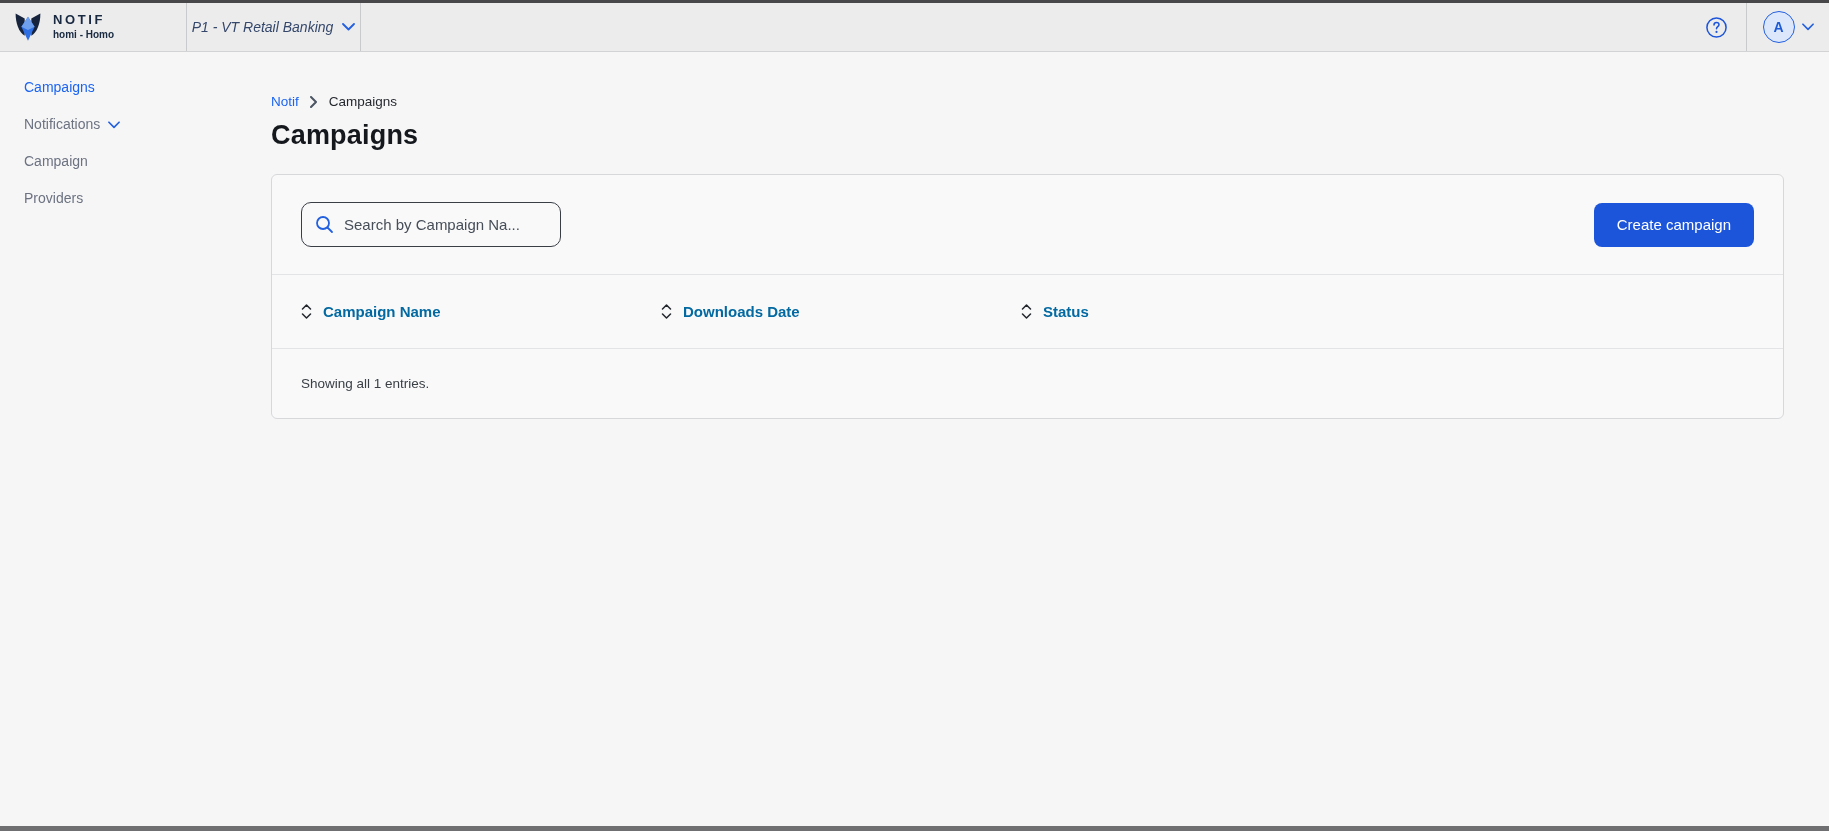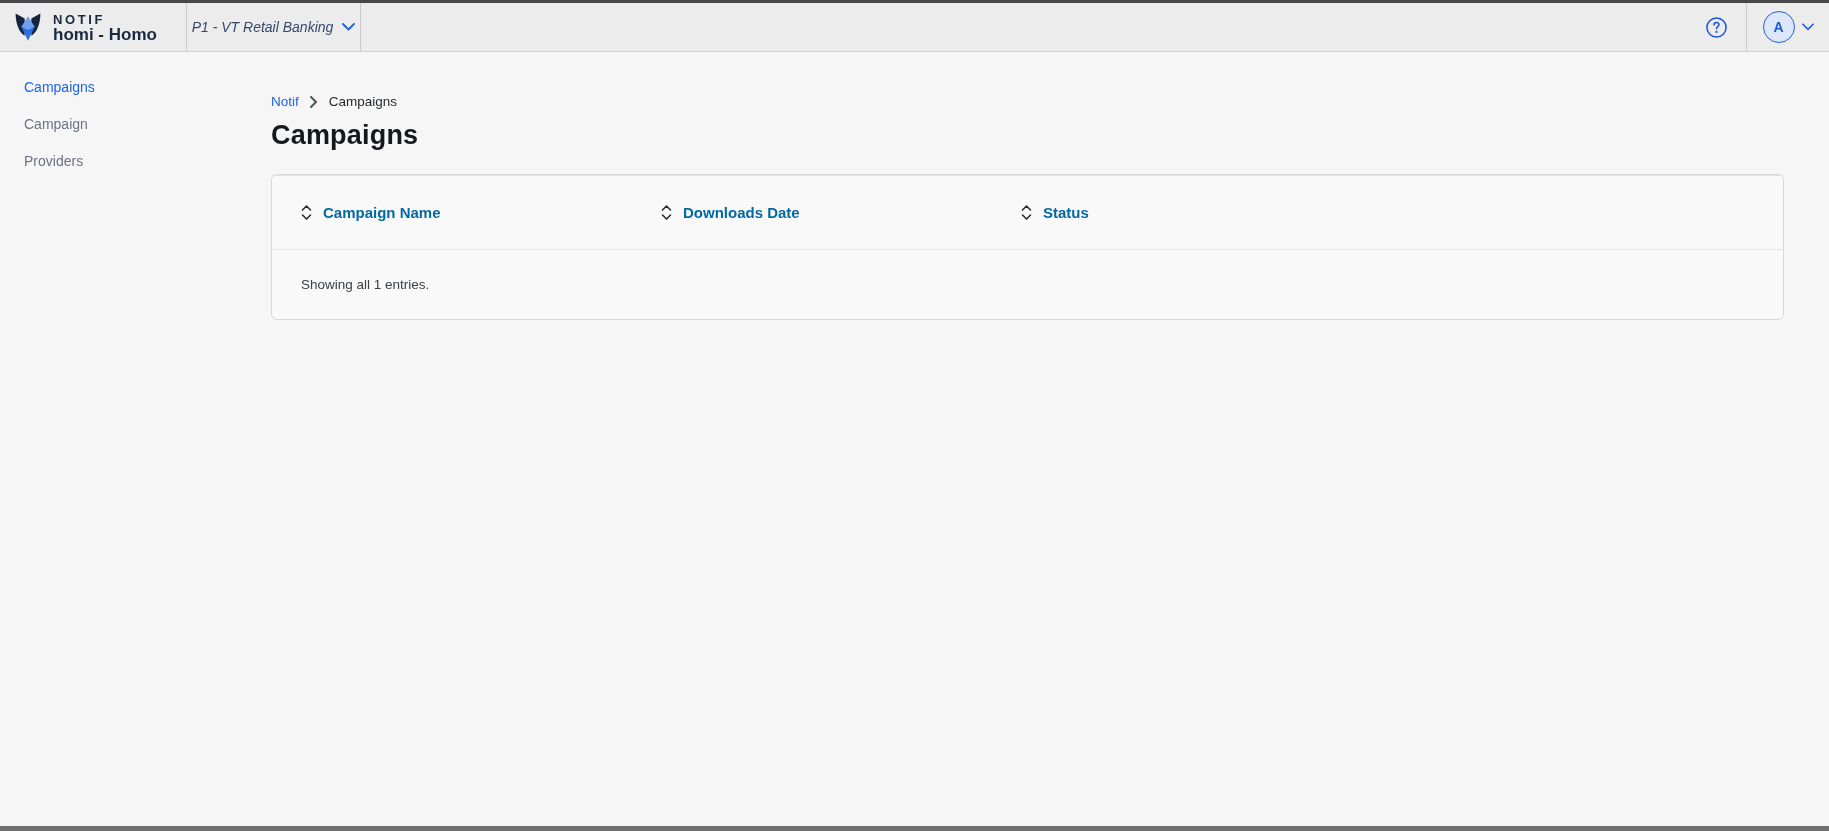--- a/index.html
+++ b/index.html
@@ -18,21 +18,21 @@
     position:absolute; top:3px; left:0; width:100%; height:49px;
     background:#ececed; border-bottom:1px solid #d2d3d5;
     display:flex; align-items:stretch;
   }
   .brand-section {
     width:187px; display:flex; align-items:center; gap:10px;
     padding-left:13px; border-right:1px solid #c9cacc;
   }
   .brand-text { display:flex; flex-direction:column; line-height:15px; }
   .brand-name { font-size:13px; font-weight:bold; letter-spacing:2.6px; color:#182940; }
-  .brand-sub  { font-size:17px; font-weight:bold; color:#182940; }
+  .brand-sub  { font-size:10px; font-weight:bold; color:#182940; }
   .project-section {
     width:174px; border-right:1px solid #c9cacc;
     display:flex; align-items:center; justify-content:center; gap:9px;
     cursor:pointer;
     font-style:italic;
   }
   .project-label { font-size:14px; color:#35486b; }
   .topbar-spacer { flex:1; }
   .help-button {
     align-self:center; margin-right:17px; width:26px; height:26px;
@@ -160,20 +160,28 @@
         </svg>
     </span>
   </div>
 </header>
 
 <nav class="sidebar">
   <div class="side-item active">
     <span>Campaigns</span>
   </div>
   <div class="side-item">
+    <span>Notifications</span>
+    <span>
+      <svg width="12" height="8" viewBox="0 0 13 8">
+          <polyline points="1,1 6.5,6.5 12,1" fill="none" stroke="#2360e0" stroke-width="1.8" stroke-linecap="round" stroke-linejoin="round"></polyline>
+        </svg>
+    </span>
+  </div>
+  <div class="side-item">
     <span>Campaign</span>
   </div>
   <div class="side-item">
     <span>Providers</span>
   </div>
 </nav>
 
 <main class="main">
 
   <div class="breadcrumb">
@@ -183,20 +191,32 @@
           <polyline points="1,1 6,6 1,11" fill="none" stroke="#4b5563" stroke-width="2" stroke-linecap="round" stroke-linejoin="round"></polyline>
         </svg>
     </span>
     <span class="crumb-current">Campaigns</span>
   </div>
 
   <h1 class="page-title">Campaigns</h1>
 
   <section class="panel">
 
+    <div class="panel-toolbar">
+      <div class="search-box">
+        <span>
+          <svg width="19" height="19" viewBox="0 0 19 19">
+            <circle cx="8" cy="8" r="6" fill="none" stroke="#2360e0" stroke-width="1.8"></circle>
+            <line x1="12.5" y1="12.5" x2="17" y2="17" stroke="#2360e0" stroke-width="1.8" stroke-linecap="round"></line>
+          </svg>
+        </span>
+        <input type="text" placeholder="Search by Campaign Na..." style="">
+      </div>
+      <button class="create-btn">Create campaign</button>
+    </div>
 
     <div class="grid-row table-header">
       <div class="th">
         <span>
           <svg width="11" height="15" viewBox="0 0 11 15">
               <polyline points="1.5,5 5.5,1 9.5,5" fill="none" stroke="#22262b" stroke-width="1.5" stroke-linecap="round" stroke-linejoin="round"></polyline>
               <polyline points="1.5,10 5.5,14 9.5,10" fill="none" stroke="#22262b" stroke-width="1.5" stroke-linecap="round" stroke-linejoin="round"></polyline>
             </svg>
         </span>
         <span class="th-label">Campaign Name</span>

